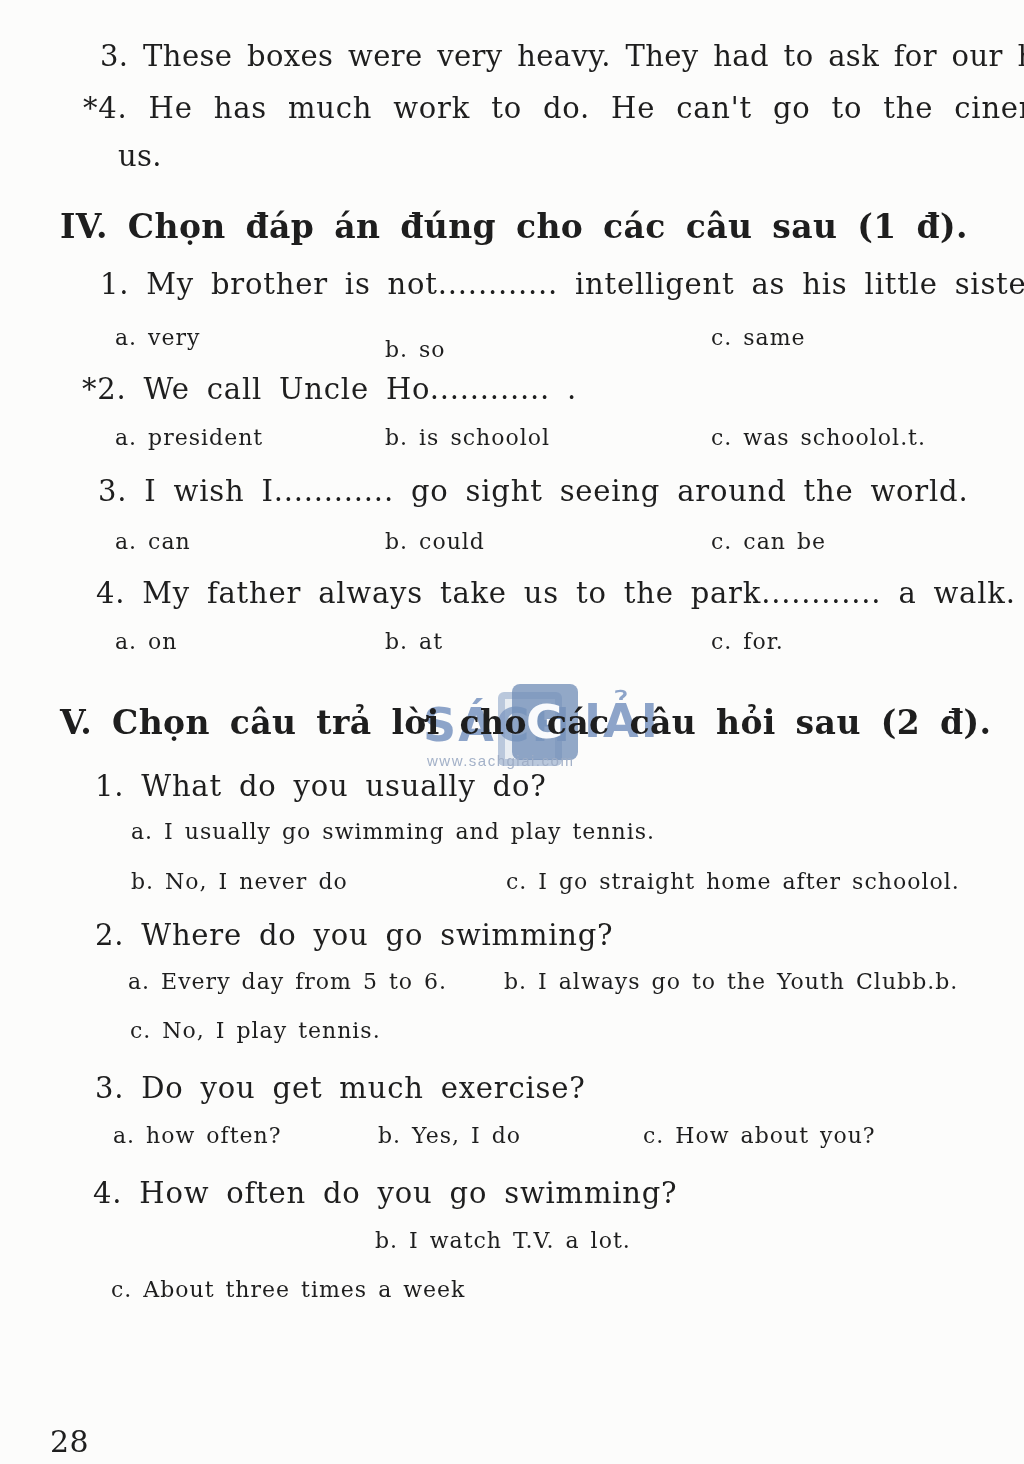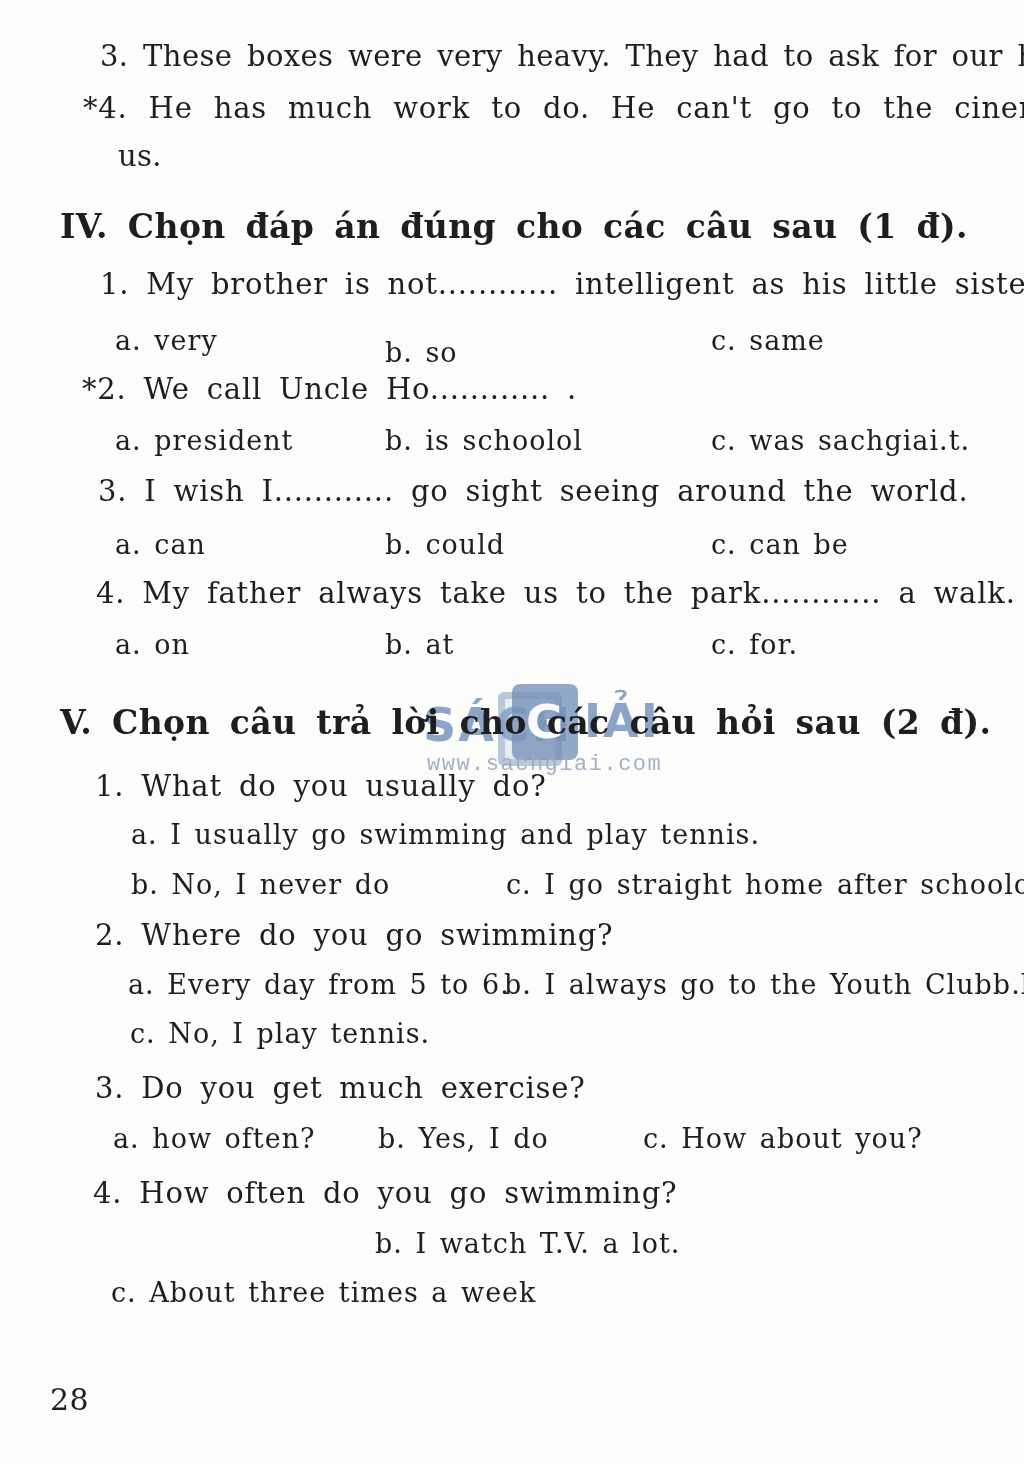--- a/index.html
+++ b/index.html
@@ -14,22 +14,22 @@
   }
   .line{
     position:absolute;
     white-space:nowrap;
     line-height:1.15;
   }
   .intro{font-size:29px;word-spacing:5px;letter-spacing:0.4px;}
   .intro.wide{word-spacing:11px;letter-spacing:0.8px;}
   .heading{font-size:33px;font-weight:bold;word-spacing:8px;letter-spacing:0.4px;}
   .q{font-size:29px;word-spacing:7px;letter-spacing:0.8px;}
-  .opt{font-size:27px;word-spacing:3px;letter-spacing:1px;}
-  .pagenum{font-size:30px;letter-spacing:0.5px;}
+  .opt{font-size:22px;word-spacing:3px;letter-spacing:1px;}
+  .pagenum{font-size:30px;letter-spacing:0.5px;margin-top:42px;}
 
   
   .watermark{position:absolute;left:0;top:0;width:100%;height:100%;z-index:0;}
   .page .content{position:absolute;left:0;top:0;width:100%;height:100%;z-index:1;}
   .wm-word{
     position:absolute;
     font-family:"DejaVu Sans","Liberation Sans",sans-serif;
     font-weight:bold;
     font-size:46px;
     color:rgba(121,148,191,0.85);
@@ -47,22 +47,22 @@
     position:absolute;left:0;top:0;width:66px;height:76px;
     background:rgba(115,143,185,0.78);
     border-radius:8px;
     display:flex;align-items:center;justify-content:center;
     color:rgba(255,255,255,0.95);
     font-family:"DejaVu Sans","Liberation Sans",sans-serif;
     font-weight:bold;font-size:46px;
   }
   .wm-url{
     position:absolute;
-    font-family:Liberation Mono, monospace;
-    font-size:22px;
+    font-family:Liberation Sans, sans-serif;
+    font-size:15px;
     color:rgba(158,173,197,0.95);
     letter-spacing:1.5px;
     white-space:nowrap;
   }
 </style>
 </head>
 <body>
 
 <div class="page">
 
@@ -85,21 +85,21 @@
     <div class="line heading" style="left:60px;top:208px">IV. Chọn đáp án đúng cho các câu sau (1 đ).</div>
 
     <div class="line q" style="left:100px;top:268px">1. My brother is not............ intelligent as his little sister.</div>
     <div class="line opt" style="left:115px;top:325px">a. very</div>
     <div class="line opt" style="left:385px;top:337px">b. so</div>
     <div class="line opt" style="left:711px;top:325px">c. same</div>
 
     <div class="line q" style="left:82px;top:373px">*2. We call Uncle Ho............ .</div>
     <div class="line opt" style="left:115px;top:425px">a. president</div>
     <div class="line opt" style="left:385px;top:425px">b. is schoolol</div>
-    <div class="line opt" style="left:711px;top:425px">c. was sachgiai.t.</div>
+    <div class="line opt" style="left:711px;top:425px">c. was schoolol.t.</div>
 
     <div class="line q" style="left:98px;top:475px">3. I wish I............ go sight seeing around the world.</div>
     <div class="line opt" style="left:115px;top:529px">a. can</div>
     <div class="line opt" style="left:385px;top:529px">b. could</div>
     <div class="line opt" style="left:711px;top:529px">c. can be</div>
 
     <div class="line q" style="left:96px;top:577px">4. My father always take us to the park............ a walk.</div>
     <div class="line opt" style="left:115px;top:629px">a. on</div>
     <div class="line opt" style="left:385px;top:629px">b. at</div>
     <div class="line opt" style="left:711px;top:629px">c. for.</div>

